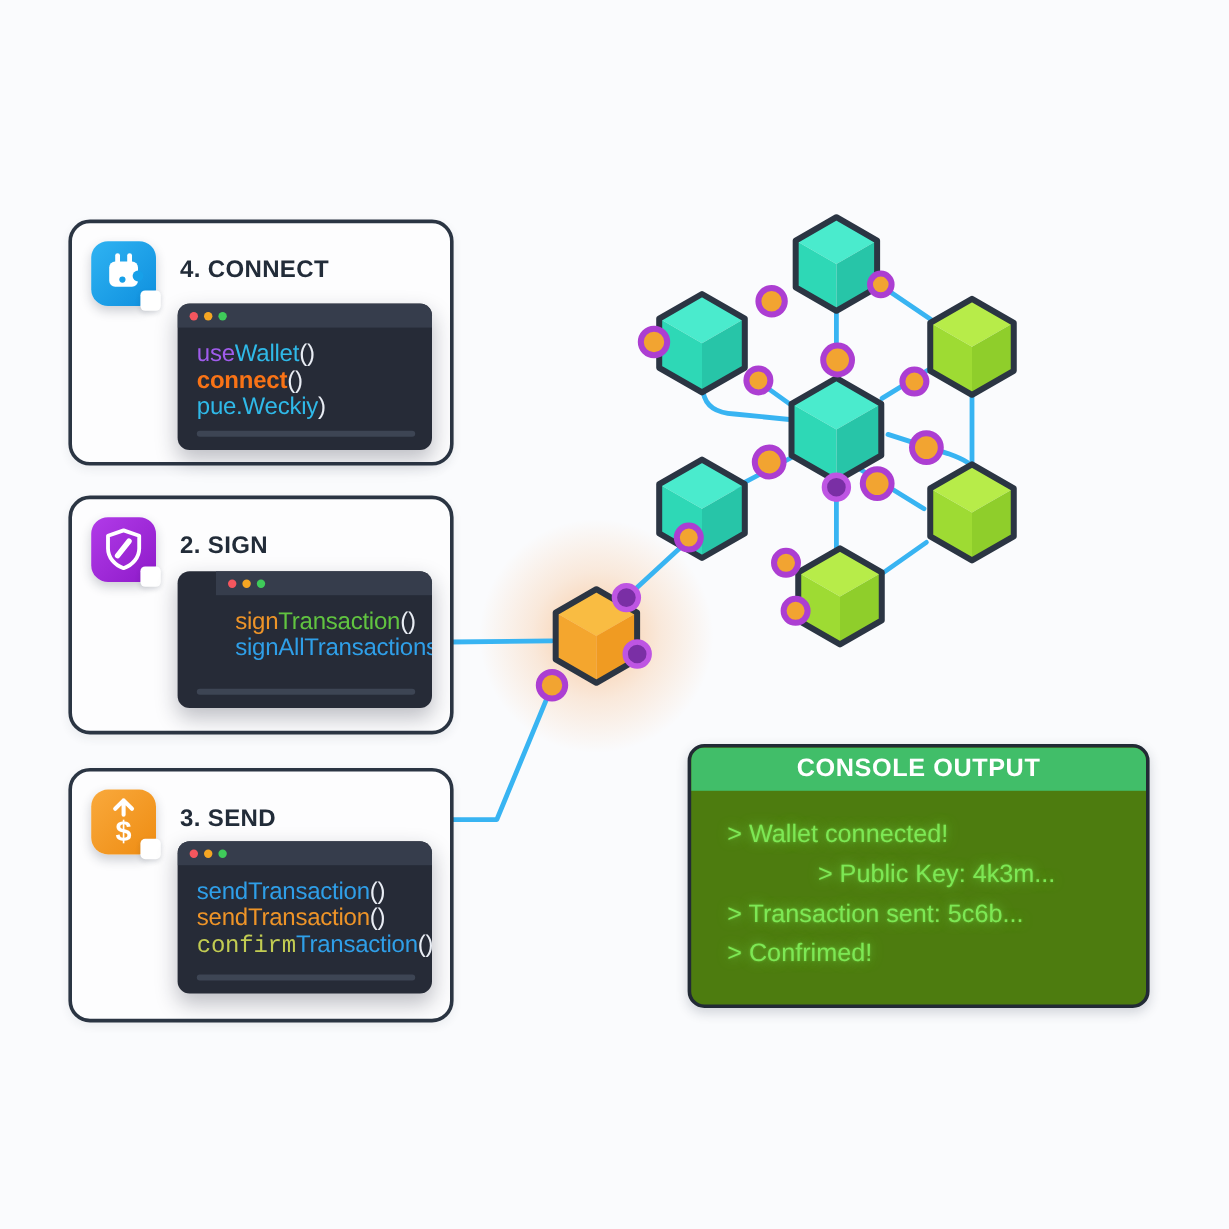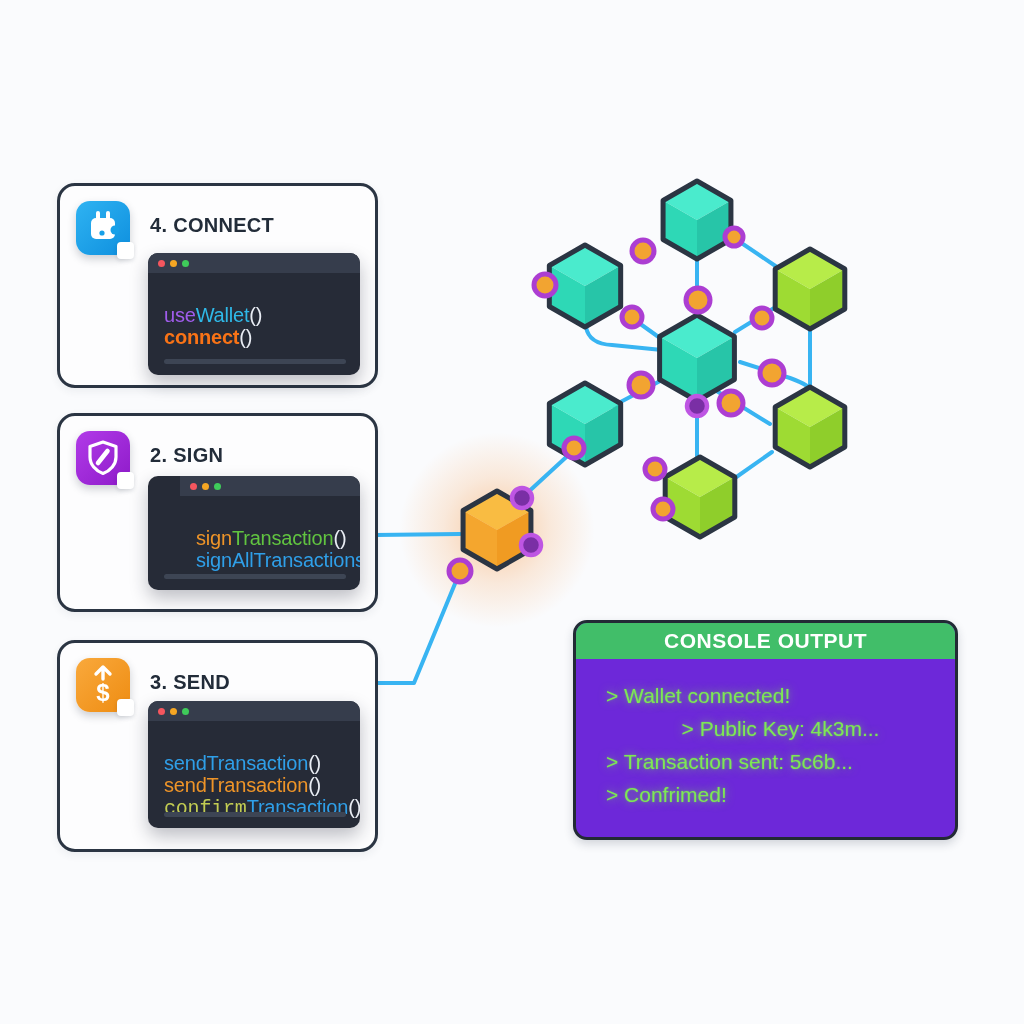--- a/index.html
+++ b/index.html
@@ -37,34 +37,34 @@
     background:#262B37;border-radius:10px;box-shadow:0 8px 18px rgba(25,30,45,.28);
     overflow:hidden;
   }
   #panel-connect .code-window{top:67px;height:122px;}
   #panel-sign   .code-window{top:60px;height:114px;padding-left:32px;}
   #panel-send   .code-window{top:58px;height:127px;}
   .window-header{
     height:20px;background:#363D4C;display:flex;align-items:center;padding-left:10px;gap:5px;
   }
   .traffic-dot{width:7px;height:7px;border-radius:50%;}
-  .code-body{padding:11px 0 0 16px;margin-top:20px;}
+  .code-body{padding:11px 0 0 16px;}
   .code-line{
     font-size:20px;line-height:22px;font-weight:500;white-space:nowrap;
     letter-spacing:-0.2px;
   }
   .window-scrollbar{
     position:absolute;left:16px;right:14px;bottom:11px;height:5px;border-radius:3px;
     background:#3D4554;
   }
 
   
   #console-panel{
     position:absolute;left:573px;top:620px;width:385px;height:220px;box-sizing:border-box;
-    background:#6d28d9;border:3px solid #222A35;border-radius:14px;z-index:2;
+    background:#4d7c0f;border:3px solid #222A35;border-radius:14px;z-index:2;
     box-shadow:0 4px 10px rgba(30,40,60,.18);overflow:hidden;
   }
   .console-header{
     height:36px;display:flex;align-items:center;justify-content:center;
   }
   .console-title{
     color:#FFFFFF;font-size:21px;font-weight:700;letter-spacing:.5px;
   }
   .console-body{padding:20px 0 0 30px;}
   .console-line{
@@ -186,20 +186,21 @@
   <div class="step-title">4. CONNECT</div>
   <div class="code-window">
     <div class="window-header">
       <span class="traffic-dot" style="background:#F5565E"></span>
       <span class="traffic-dot" style="background:#F5A623"></span>
       <span class="traffic-dot" style="background:#3FCB5A"></span>
     </div>
     <div class="code-body">
         <div class="code-line"><span style="color: rgb(160, 92, 236);">use</span><span style="color: rgb(47, 185, 232);">Wallet</span><span style="color: rgb(233, 237, 244);">()</span></div>
         <div class="code-line"><span style="color: #f97316; font-weight: bold;">connect</span><span style="color: rgb(233, 237, 244);">()</span></div>
+        <div class="code-line"><span style="color: rgb(47, 185, 232);">pue.Weckiy</span><span style="color: rgb(233, 237, 244);">)</span></div>
       </div>
     <div class="window-scrollbar"></div>
   </div>
 </div>
 
 <div class="step-panel" id="panel-sign">
   <div class="step-icon" style="background:linear-gradient(135deg,#B13BE8,#8E1AC9);">
     <svg width="54" height="54" viewBox="0 0 54 54">
       <path d="M27,11 L40,15.5 V26 C40,33.5 34.5,39.8 27,42.5 C19.5,39.8 14,33.5 14,26 V15.5 Z" fill="none" stroke="#fff" stroke-width="3.2" stroke-linejoin="round"></path>
       <line x1="22" y1="32" x2="31.5" y2="20" stroke="#fff" stroke-width="4.6" stroke-linecap="round"></line>

